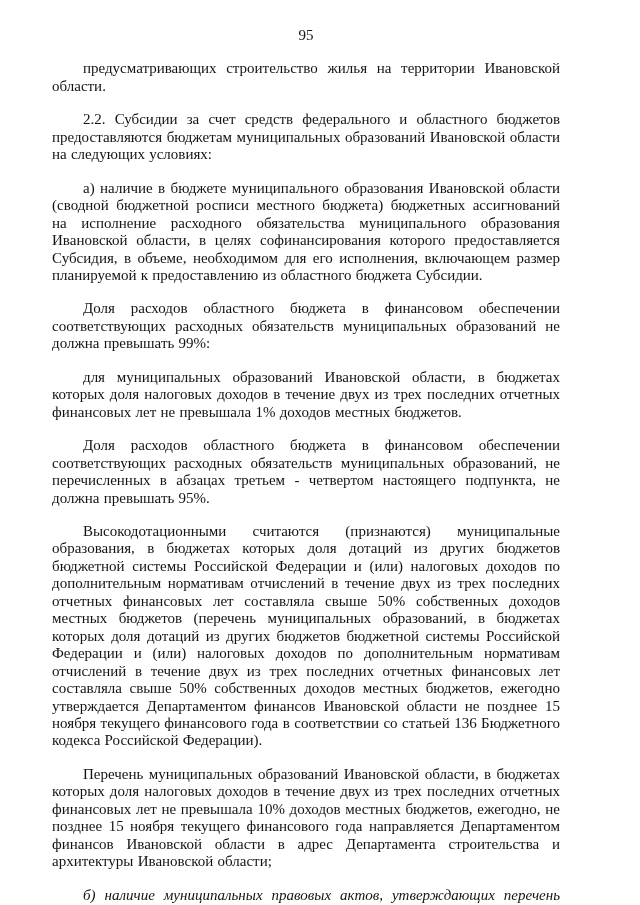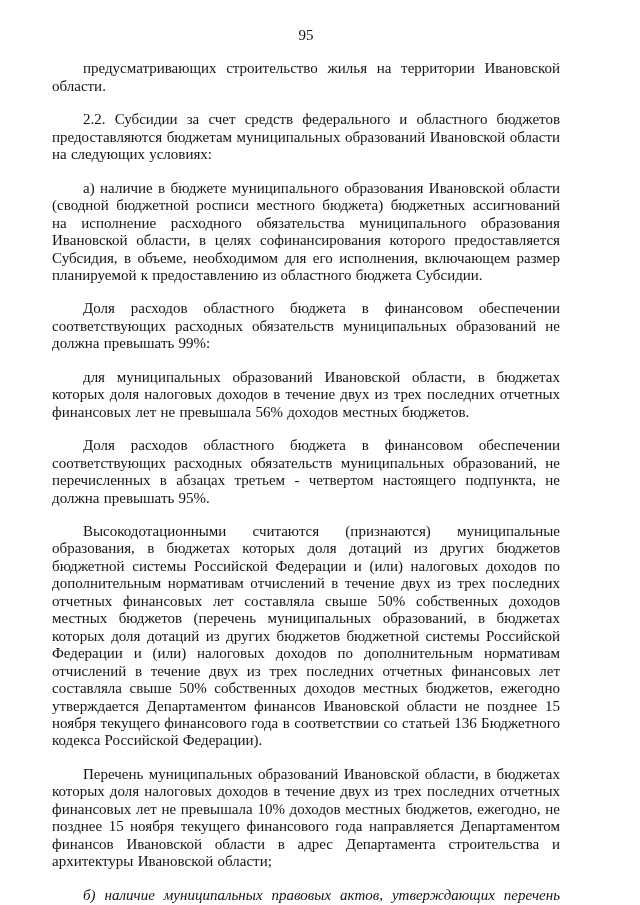--- a/index.html
+++ b/index.html
@@ -40,18 +40,18 @@
 </head>
 <body>
 
 <div class="page">
   <div class="page-number">95</div>
 
   <p class="para">предусматривающих строительство жилья на территории Ивановской области.</p>
   <p class="para">2.2. Субсидии за счет средств федерального и областного бюджетов предоставляются бюджетам муниципальных образований Ивановской области на следующих условиях:</p>
   <p class="para">а) наличие в бюджете муниципального образования Ивановской области (сводной бюджетной росписи местного бюджета) бюджетных ассигнований на исполнение расходного обязательства муниципального образования Ивановской области, в целях софинансирования которого предоставляется Субсидия, в объеме, необходимом для его исполнения, включающем размер планируемой к предоставлению из областного бюджета Субсидии.</p>
   <p class="para">Доля расходов областного бюджета в финансовом обеспечении соответствующих расходных обязательств муниципальных образований не должна превышать 99%:</p>
-  <p class="para">для муниципальных образований Ивановской области, в бюджетах которых доля налоговых доходов в течение двух из трех последних отчетных финансовых лет не превышала 56% доходов местных бюджетов.</p>
+  <p class="para">для муниципальных образований Ивановской области, в бюджетах которых доля налоговых доходов в течение двух из трех последних отчетных финансовых лет не превышала 1% доходов местных бюджетов.</p>
   <p class="para">Доля расходов областного бюджета в финансовом обеспечении соответствующих расходных обязательств муниципальных образований, не перечисленных в абзацах третьем - четвертом настоящего подпункта, не должна превышать 95%.</p>
   <p class="para">Высокодотационными считаются (признаются) муниципальные образования, в бюджетах которых доля дотаций из других бюджетов бюджетной системы Российской Федерации и (или) налоговых доходов по дополнительным нормативам отчислений в течение двух из трех последних отчетных финансовых лет составляла свыше 50% собственных доходов местных бюджетов (перечень муниципальных образований, в бюджетах которых доля дотаций из других бюджетов бюджетной системы Российской Федерации и (или) налоговых доходов по дополнительным нормативам отчислений в течение двух из трех последних отчетных финансовых лет составляла свыше 50% собственных доходов местных бюджетов, ежегодно утверждается Департаментом финансов Ивановской области не позднее 15 ноября текущего финансового года в соответствии со статьей 136 Бюджетного кодекса Российской Федерации).</p>
   <p class="para">Перечень муниципальных образований Ивановской области, в бюджетах которых доля налоговых доходов в течение двух из трех последних отчетных финансовых лет не превышала 10% доходов местных бюджетов, ежегодно, не позднее 15 ноября текущего финансового года направляется Департаментом финансов Ивановской области в адрес Департамента строительства и архитектуры Ивановской области;</p>
   <p class="para continued">б) наличие муниципальных правовых актов, утверждающих перечень мероприятий по строительству (реконструкции) объектов социальной</p>
 </div>
 
 </body></html>

